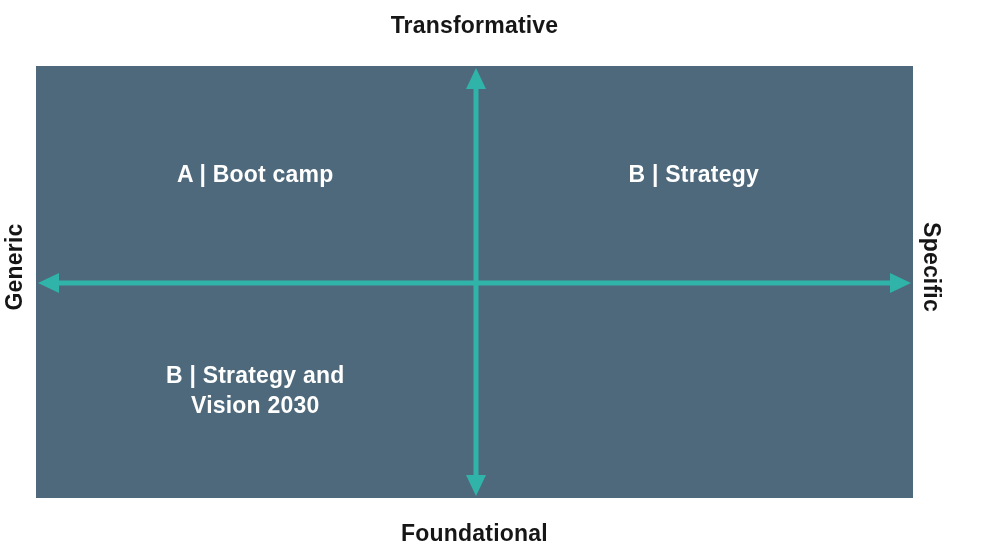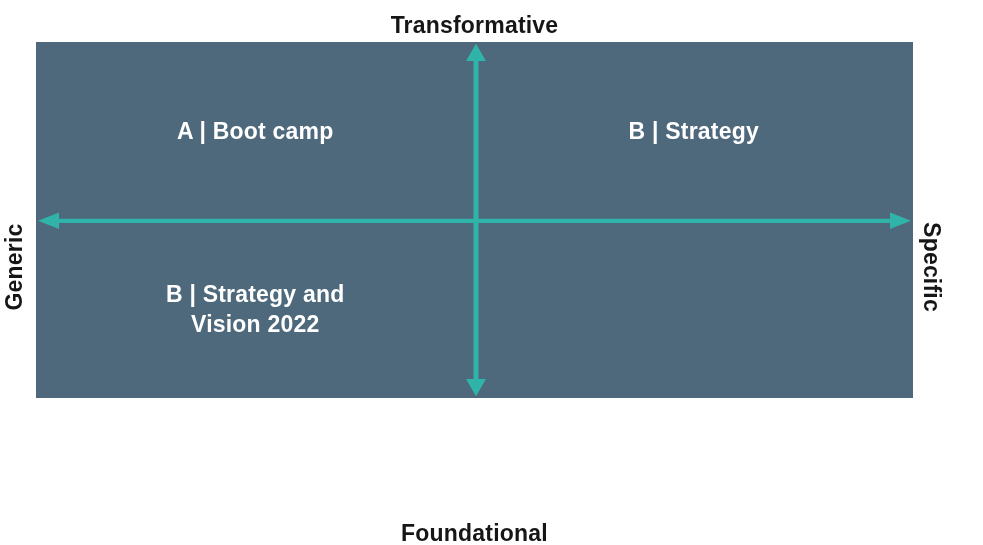--- a/index.html
+++ b/index.html
@@ -44,23 +44,23 @@
     transform: translate(-50%, -50%) rotate(-90deg);
   }
   .axis-right {
     left: 931px;
     top: 267px;
     transform: translate(-50%, -50%) rotate(90deg);
   }
   .matrix-box {
     position: absolute;
     left: 36px;
-    top: 42px;
+    top: 66px;
     width: 877px;
-    height: 356px;
+    height: 432px;
     background: var(--box-bg);
   }
   .quadrant-grid {
     position: absolute;
     inset: 0;
     display: grid;
     grid-template-columns: 1fr 1fr;
     grid-template-rows: 1fr 1fr;
   }
   .quadrant {
@@ -104,21 +104,21 @@
 
     <div class="quadrant-grid">
       <div class="quadrant">
         <div class="quadrant-label">A | Boot camp</div>
       </div>
       <div class="quadrant">
         <div class="quadrant-label">B | Strategy</div>
       </div>
       <div class="quadrant">
         <div class="quadrant-label">B | Strategy and
-Vision 2022</div>
+Vision 2030</div>
       </div>
     </div>
 
     <svg class="arrows-svg" viewBox="0 0 877 432" preserveAspectRatio="none">
 
       <line class="arrow-line" x1="440" y1="18" x2="440" y2="414"></line>
       <polygon class="arrow-head" points="440,2 430,23 450,23"></polygon>
       <polygon class="arrow-head" points="440,430 430,409 450,409"></polygon>
 
       <line class="arrow-line" x1="18" y1="217" x2="859" y2="217"></line>

